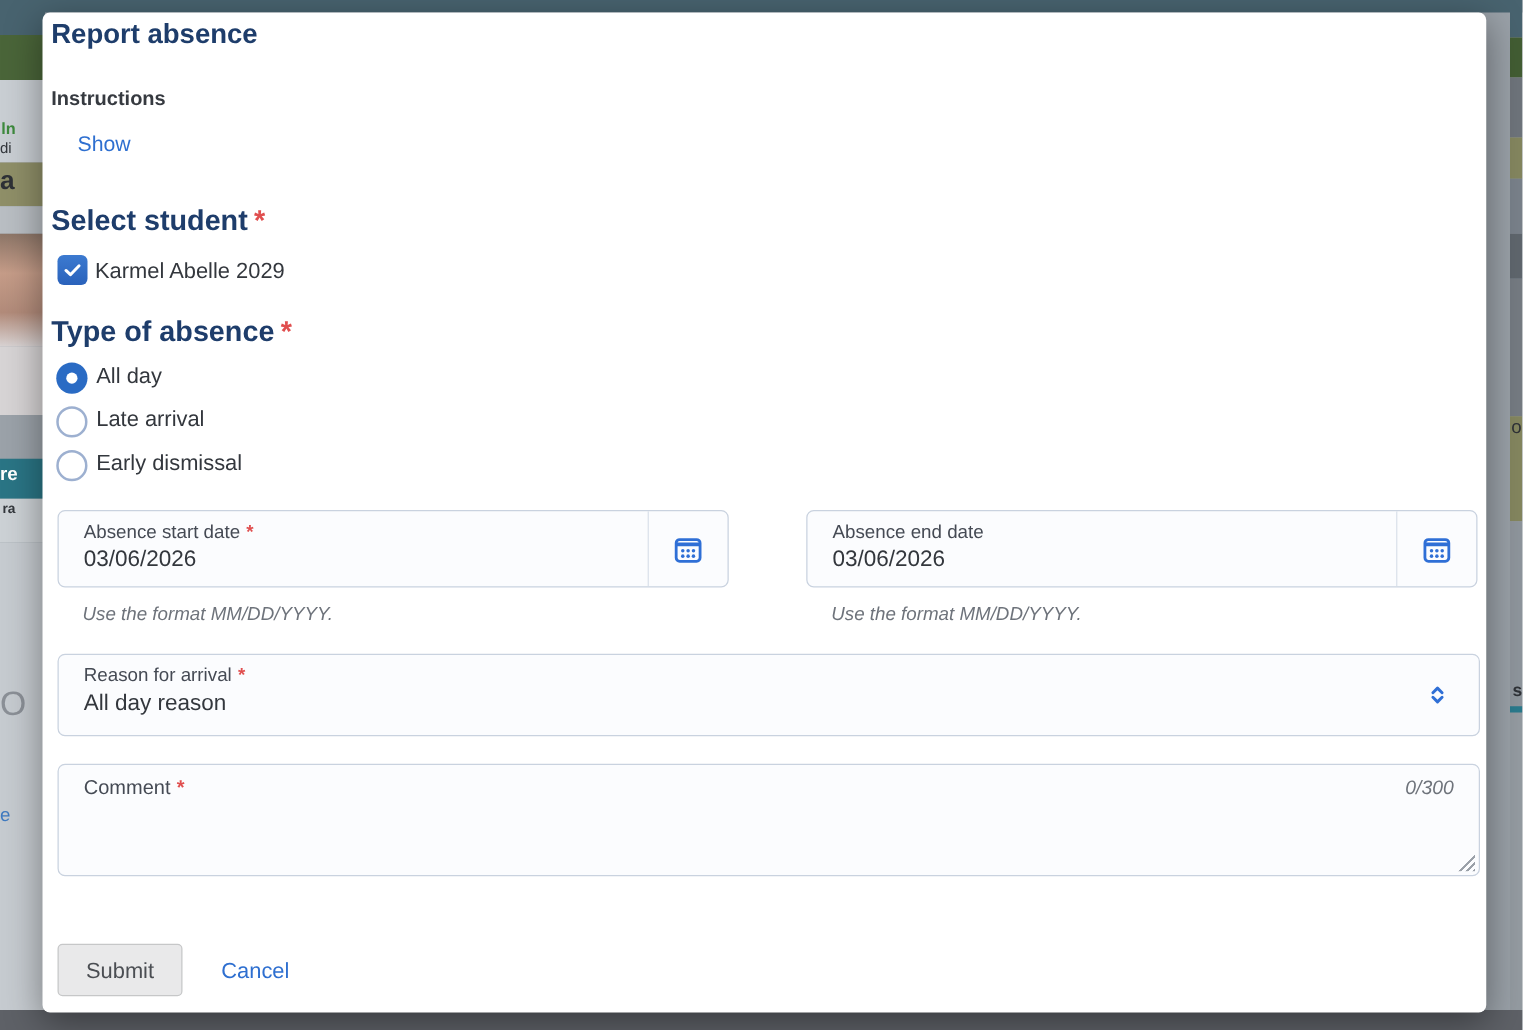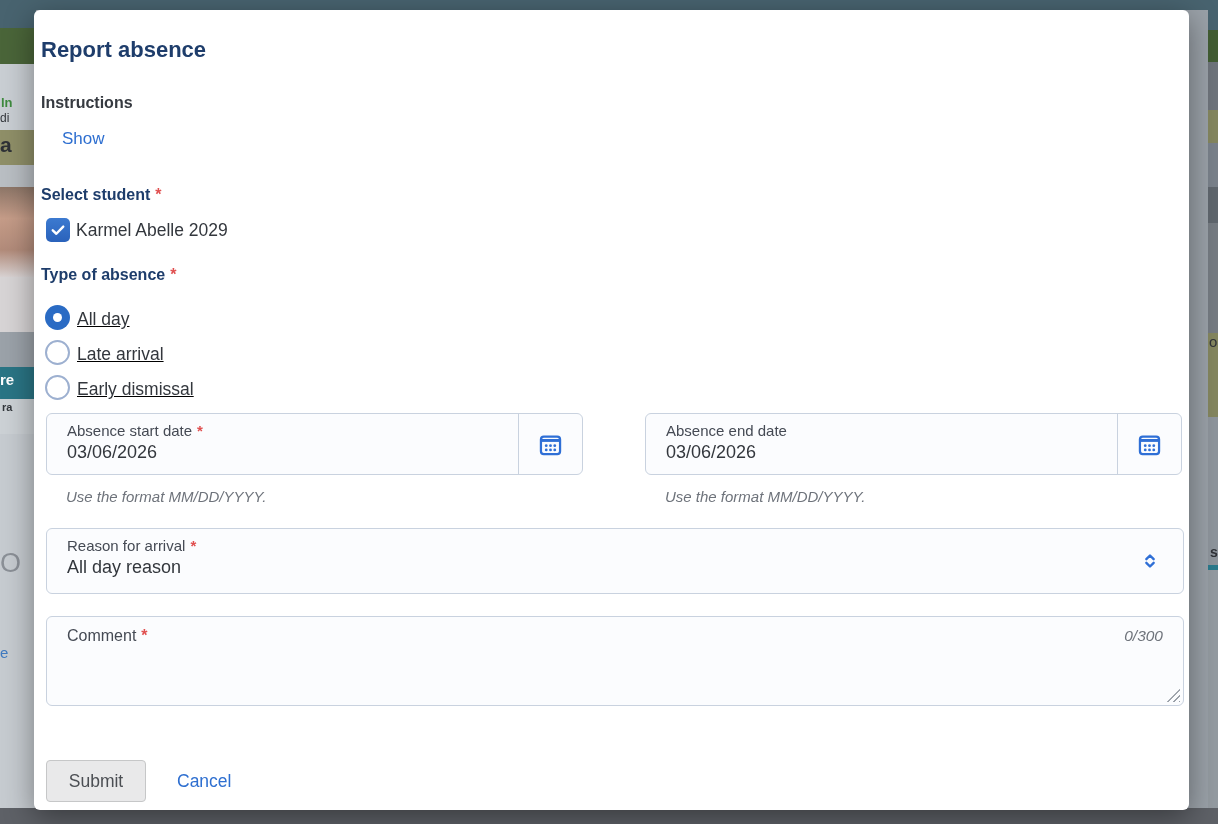--- a/index.html
+++ b/index.html
@@ -45,39 +45,39 @@
   .f-e{left:0;top:645px;font-size:15px;color:#3f7ac0;}
   .f-ol{left:1px;top:334px;font-size:15px;color:#2f3237;}
   .f-s{left:2px;top:545px;font-size:14px;font-weight:bold;color:#2f3237;}
   .teal-bar{position:absolute;left:0;top:565px;width:10px;height:5px;background:#2a7a8c;}
 
   
   .modal{
     position:absolute;left:34px;top:10px;width:1155px;height:800px;
     background:#ffffff;border-radius:6px;
     box-shadow:0 8px 30px rgba(0,0,0,.40);
-    box-sizing:border-box;padding:27px 29px 0 7px;
+    box-sizing:border-box;padding:4px 29px 0 7px;
   }
   .modal-title{margin:0;font-size:22px;font-weight:bold;color:#1e3d6b;line-height:1.2;}
   .section-label{margin-top:31px;font-size:16px;font-weight:bold;color:#363a40;}
   .show-link{display:inline-block;margin:17px 0 0 21px;font-size:17px;color:#2e6fd0;cursor:pointer;text-decoration:none;}
-  .group-label{margin-top:37px;font-size:16px;font-weight:bold;color:#1e3d6b;}
+  .group-label{margin-top:37px;font-size:23px;font-weight:bold;color:#1e3d6b;}
   .group-label.tight{margin-top:23px;}
   .req{color:#e04f4f;margin-left:5px;font-weight:bold;}
   
   .check-row{display:flex;align-items:center;margin-top:13px;height:26px;cursor:pointer;}
   .checkbox{
     width:24px;height:24px;border-radius:5px;flex:0 0 auto;
     background:linear-gradient(180deg,#3c7ad0,#2a62bb);
     display:flex;align-items:center;justify-content:center;margin-left:5px;
   }
   .check-row .opt-label{margin-left:6px;font-size:17.5px;color:#33373d;}
   
   .radio-group{margin-top:11px;}
-  .radio-row{display:flex;align-items:flex-end;height:35px;cursor:pointer;text-decoration:underline;}
+  .radio-row{display:flex;align-items:flex-start;height:35px;cursor:pointer;}
   .radio{width:25px;height:25px;border-radius:50%;box-sizing:border-box;flex:0 0 auto;margin-left:4px;position:relative;}
   .radio.off{background:#fff;border:2px solid #9db0d0;}
   .radio.on{background:#2a6bc4;border:none;}
   .radio.on::after{content:"";position:absolute;left:50%;top:50%;width:9px;height:9px;margin:-4.5px 0 0 -4.5px;border-radius:50%;background:#fff;}
   .radio-row .opt-label{margin-left:7px;font-size:17.5px;color:#33373d;}
   
   .date-row{display:flex;gap:62px;margin-top:13px;margin-left:5px;width:1136px;}
   .date-field{width:537px;flex:0 0 auto;}
   .input-box{
     display:flex;height:62px;box-sizing:border-box;

